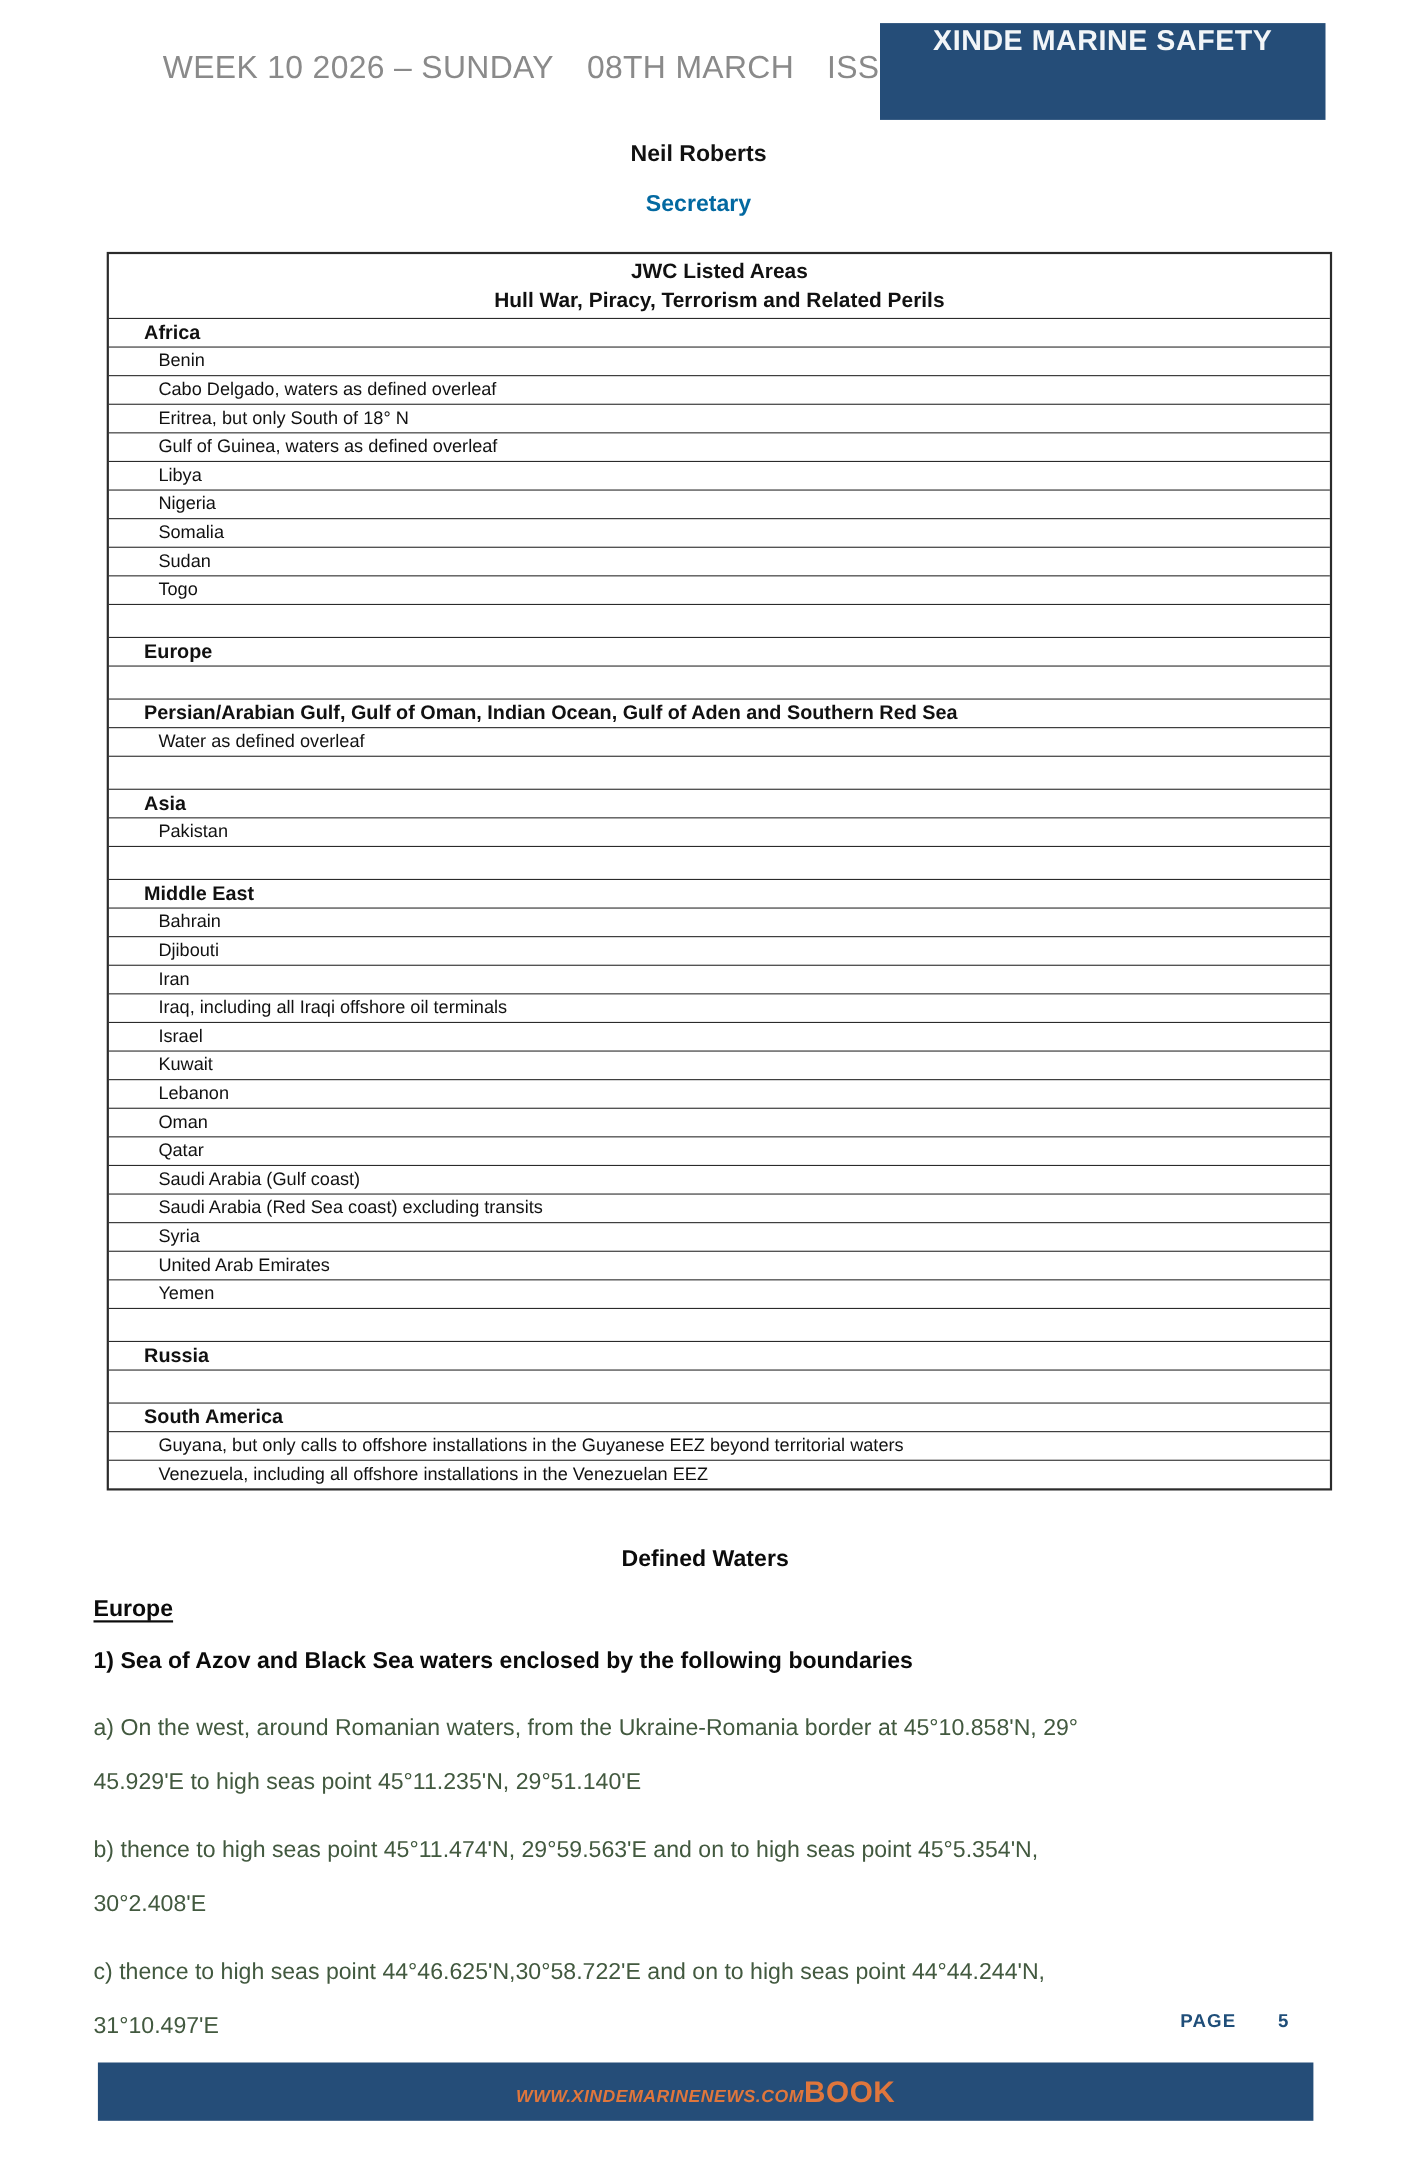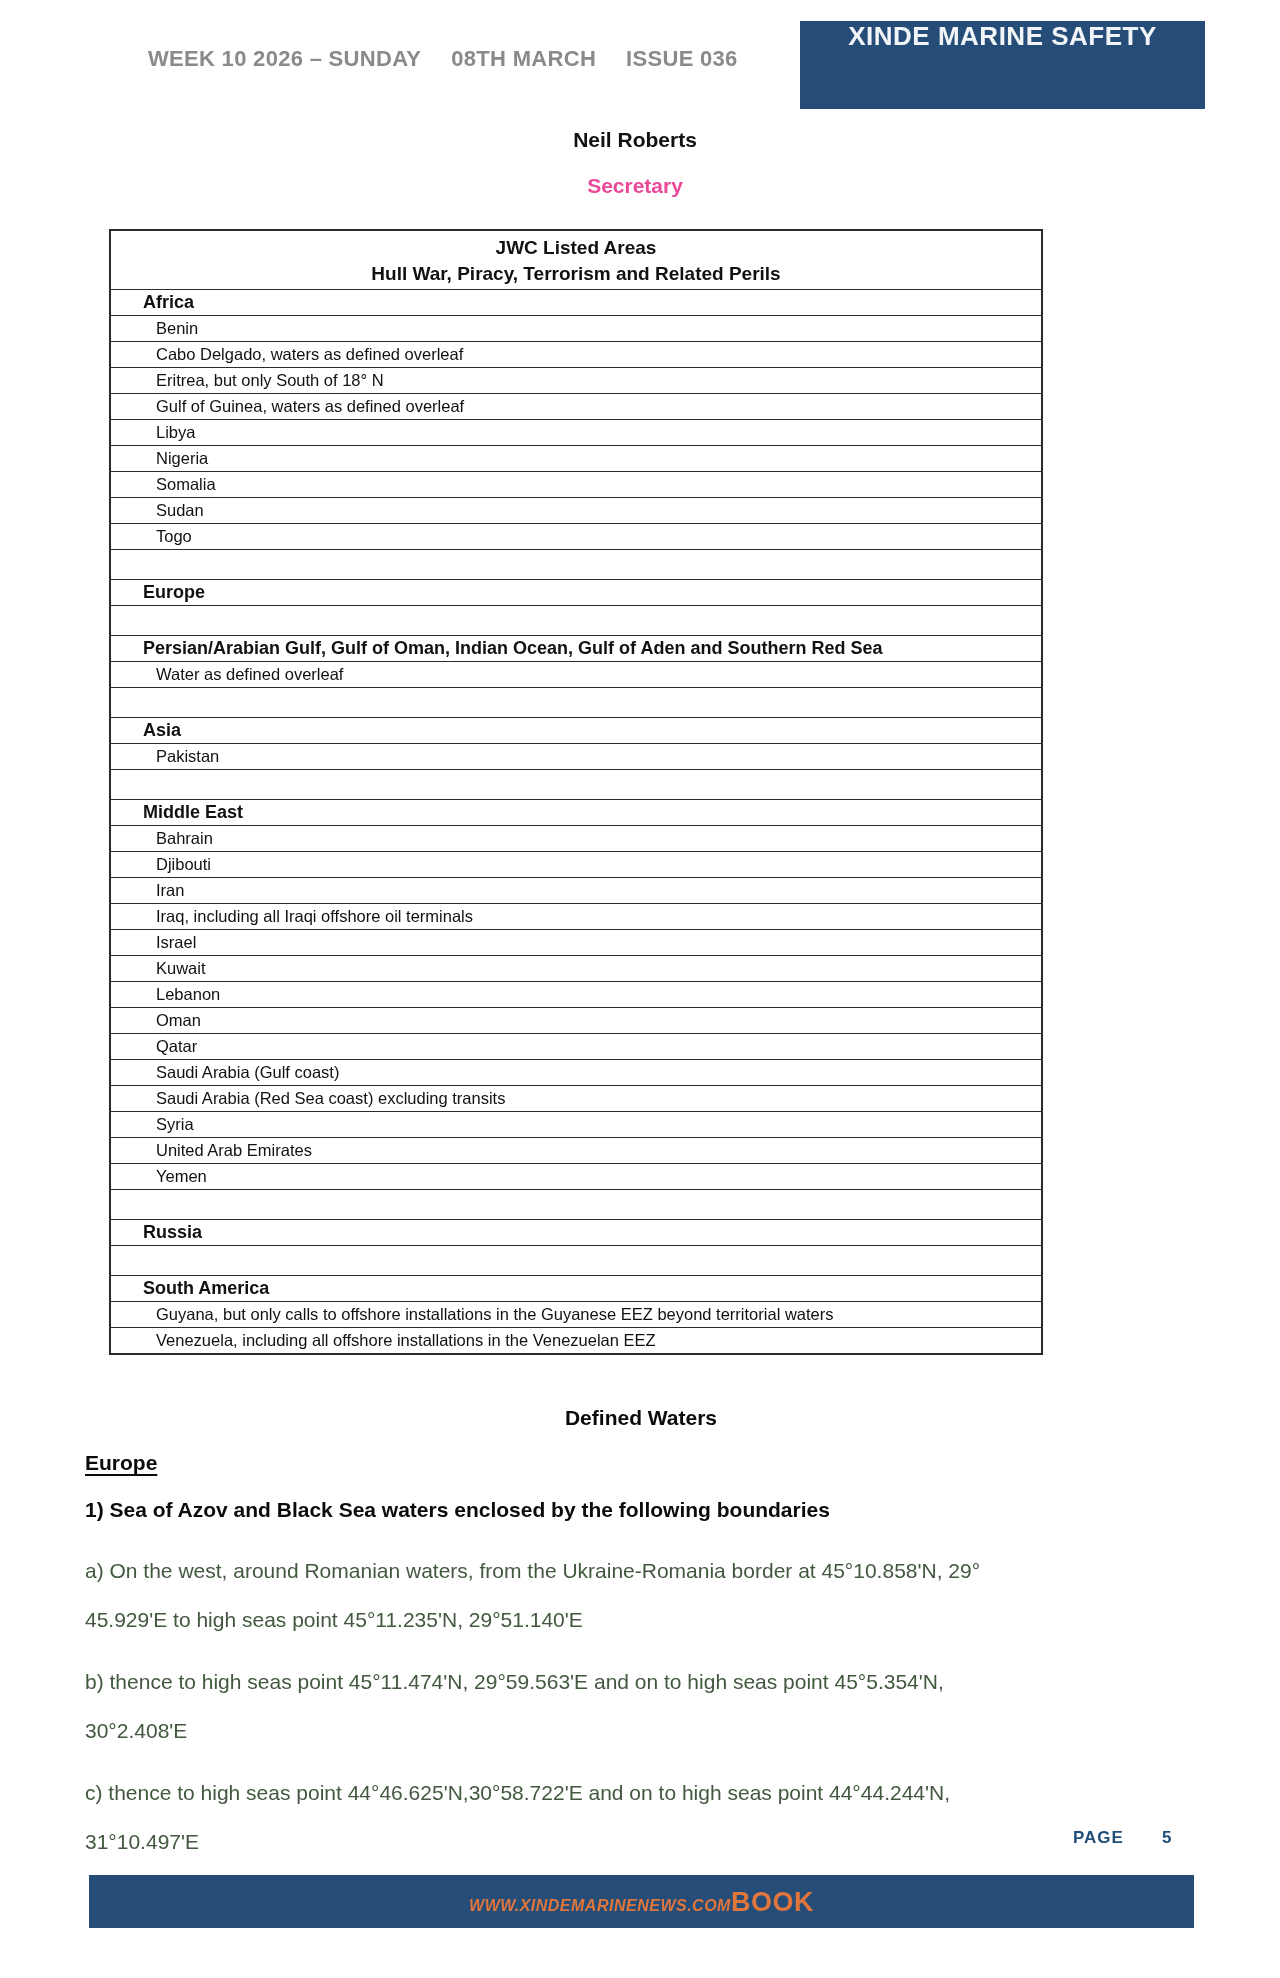--- a/index.html
+++ b/index.html
@@ -1,33 +1,33 @@
 <!DOCTYPE html>
 <html><head>
 <meta charset="utf-8">
 <style>
   * { margin:0; padding:0; box-sizing:border-box; }
   html,body { width:1280px; height:1978px; background:#ffffff; overflow:hidden;
               font-family:"Liberation Sans", sans-serif; position:relative; }
 
   
   .issue-line { position:absolute; left:148px; top:46px; display:flex; gap:30px;
-                font-weight:bold; font-size:22px; letter-spacing:.3px; white-space:nowrap; }
+                font-weight:normal; font-size:29px; letter-spacing:.3px; white-space:nowrap; }
   .brand-box  { position:absolute; left:800px; top:21px; width:405px; height:88px;
                 display:flex; justify-content:center; }
   .brand-box span { color:#f2f5f8; font-weight:bold; font-size:26px; letter-spacing:.5px; white-space:nowrap; }
 
   
   .byline-name  { position:absolute; left:0; top:128px; width:1270px; text-align:center;
                   font-weight:bold; font-size:21px; color:#111; }
   .byline-title { position:absolute; left:0; top:174px; width:1270px; text-align:center;
-                  font-weight:bold; font-size:21px; color:#ec4899; }
+                  font-weight:bold; font-size:21px; color:#0369a1; }
 
   
-  .jwc-table { position:absolute; left:109px; top:229px; width:934px;
+  .jwc-table { position:absolute; left:97px; top:229px; width:1114px;
                border:2px solid #4c1d95; background:#fff; }
   .trow { height:26px; padding-left:45px; display:flex; align-items:center;
           font-size:16.5px; color:#111; white-space:nowrap; overflow:hidden; }
   .trow + .trow { border-top:1.5px solid #2b2b2b; }
   .trow.section { font-weight:bold; font-size:18px;padding-left:32px; }
   .trow.empty   { height:30px; }
   .trow.title   { height:58px; padding:2px 0 0 0; flex-direction:column; justify-content:center;
                   align-items:center; font-weight:bold; font-size:19px; line-height:26px; white-space:normal; }
 
   

